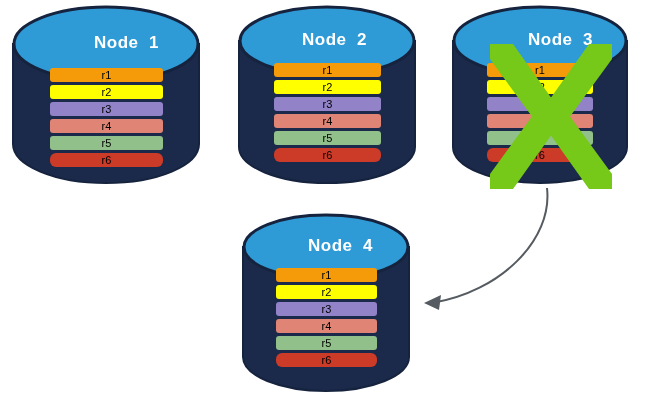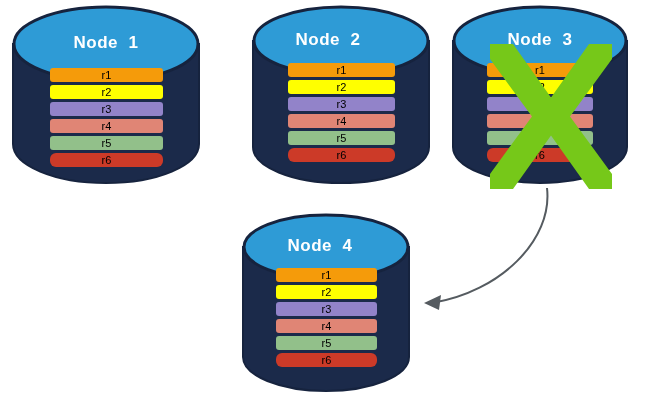--- a/index.html
+++ b/index.html
@@ -12,20 +12,21 @@
     width: 646px;
     height: 402px;
     background: #ffffff;
     overflow: hidden;
     font-family: "Liberation Sans", sans-serif;
   }
 
   
   .node {
     position: absolute;
+    padding-left: 41px;
   }
   .cyl-svg {
     position: absolute;
     left: 0;
     top: 0;
     overflow: visible;
   }
   .node-label {
     position: absolute;
     left: 0;
@@ -87,21 +88,21 @@
         <div class="node-label" style="top: 28px; color: rgb(255, 255, 255);">Node  1</div>
         <div class="rows" style="left: 38px; width: 113px; top: 63px;">
           <div class="row-bar" style="background: rgb(245, 155, 10); color: rgb(0, 0, 0);">r1</div>
           <div class="row-bar" style="background: rgb(255, 255, 0); color: rgb(0, 0, 0);">r2</div>
           <div class="row-bar" style="background: rgb(146, 131, 201); color: rgb(0, 0, 0);">r3</div>
           <div class="row-bar" style="background: rgb(224, 133, 117); color: rgb(0, 0, 0);">r4</div>
           <div class="row-bar" style="background: rgb(146, 192, 138); color: rgb(0, 0, 0);">r5</div>
           <div class="row-bar" style="background: rgb(204, 58, 40); color: rgb(0, 0, 0);">r6</div>
         </div>
       </div>
-      <div class="node" style="left: 252px; top: 5px; width: 152px; height: 178px;">
+      <div class="node" style="left: 238px; top: 5px; width: 152px; height: 178px;">
         <svg class="cyl-svg" width="178" height="178" viewBox="0 0 178 178">
           <path d="M 1 36 L 1 142 A 88 36 0 0 0 177 142 L 177 36 Z" fill="#1B2A4A" stroke="#16233E" stroke-width="2"></path>
           <ellipse cx="89" cy="36" rx="87" ry="34" fill="#2E9BD6" stroke="#16233E" stroke-width="3"></ellipse>
         </svg>
         <div class="node-label" style="top: 25px; color: rgb(255, 255, 255);">Node  2</div>
         <div class="rows" style="left: 36px; width: 107px; top: 58px;">
           <div class="row-bar" style="background: rgb(245, 155, 10); color: rgb(0, 0, 0);">r1</div>
           <div class="row-bar" style="background: rgb(255, 255, 0); color: rgb(0, 0, 0);">r2</div>
           <div class="row-bar" style="background: rgb(146, 131, 201); color: rgb(0, 0, 0);">r3</div>
           <div class="row-bar" style="background: rgb(224, 133, 117); color: rgb(0, 0, 0);">r4</div>

